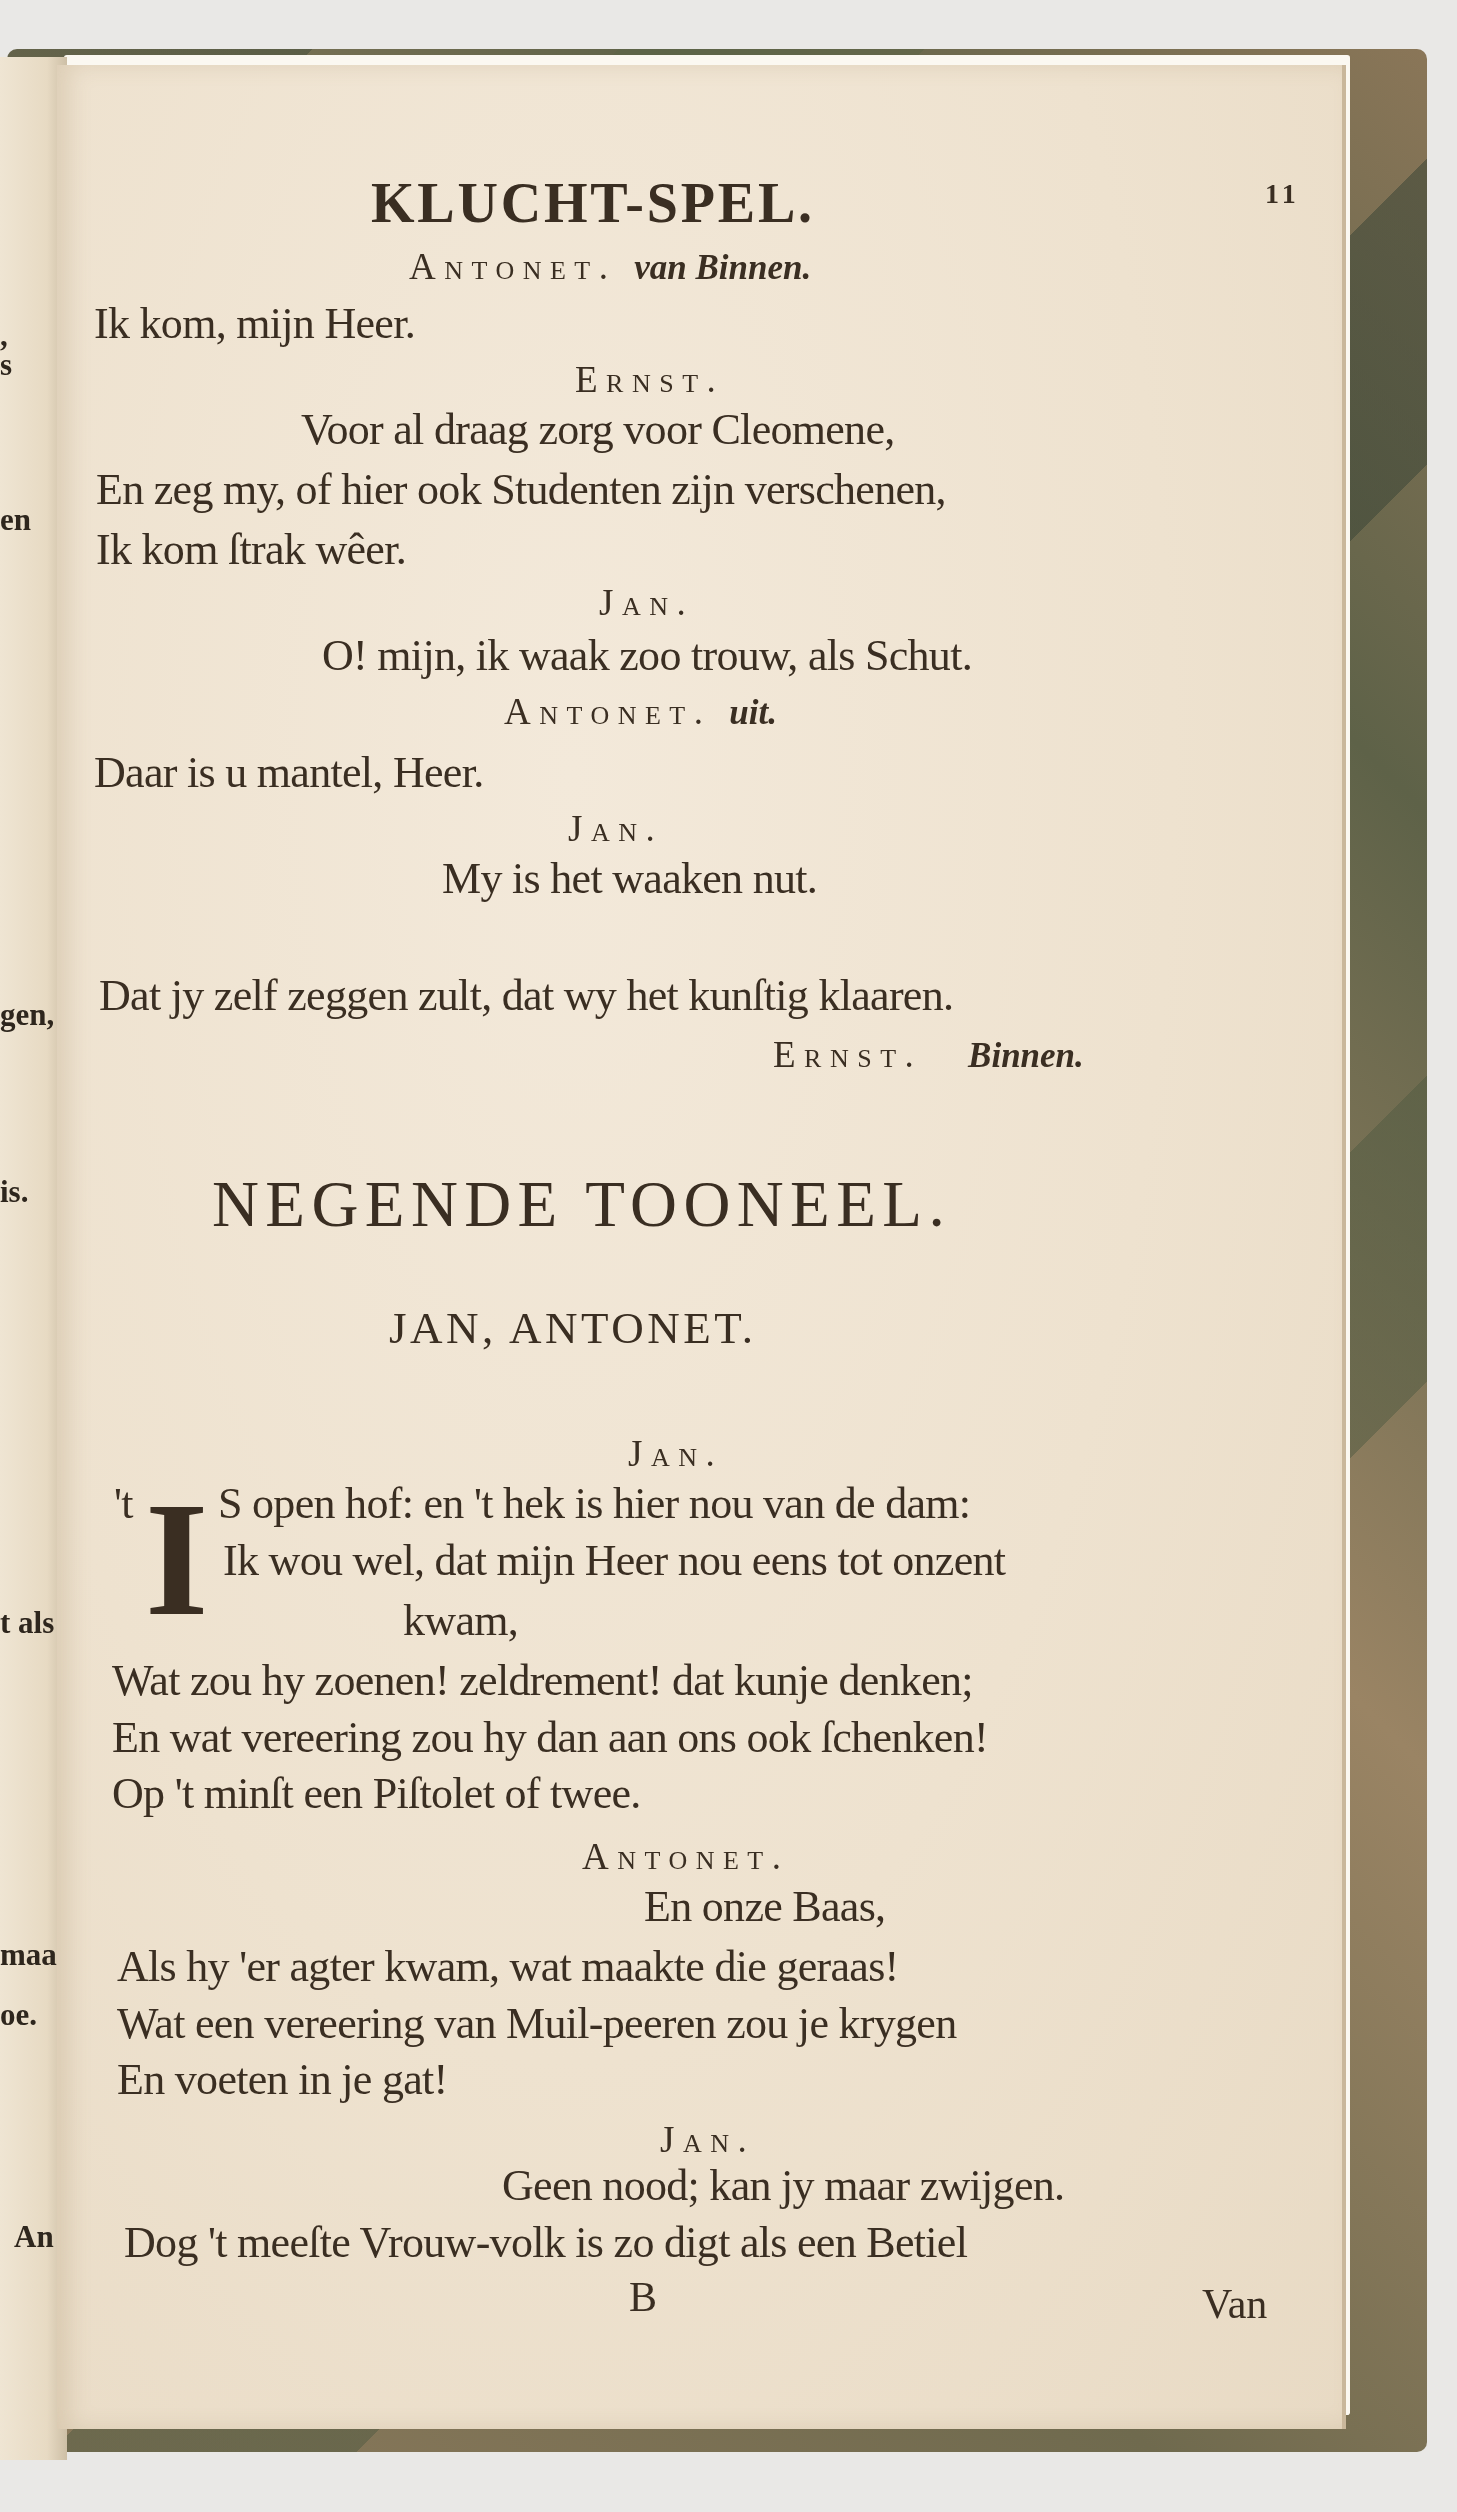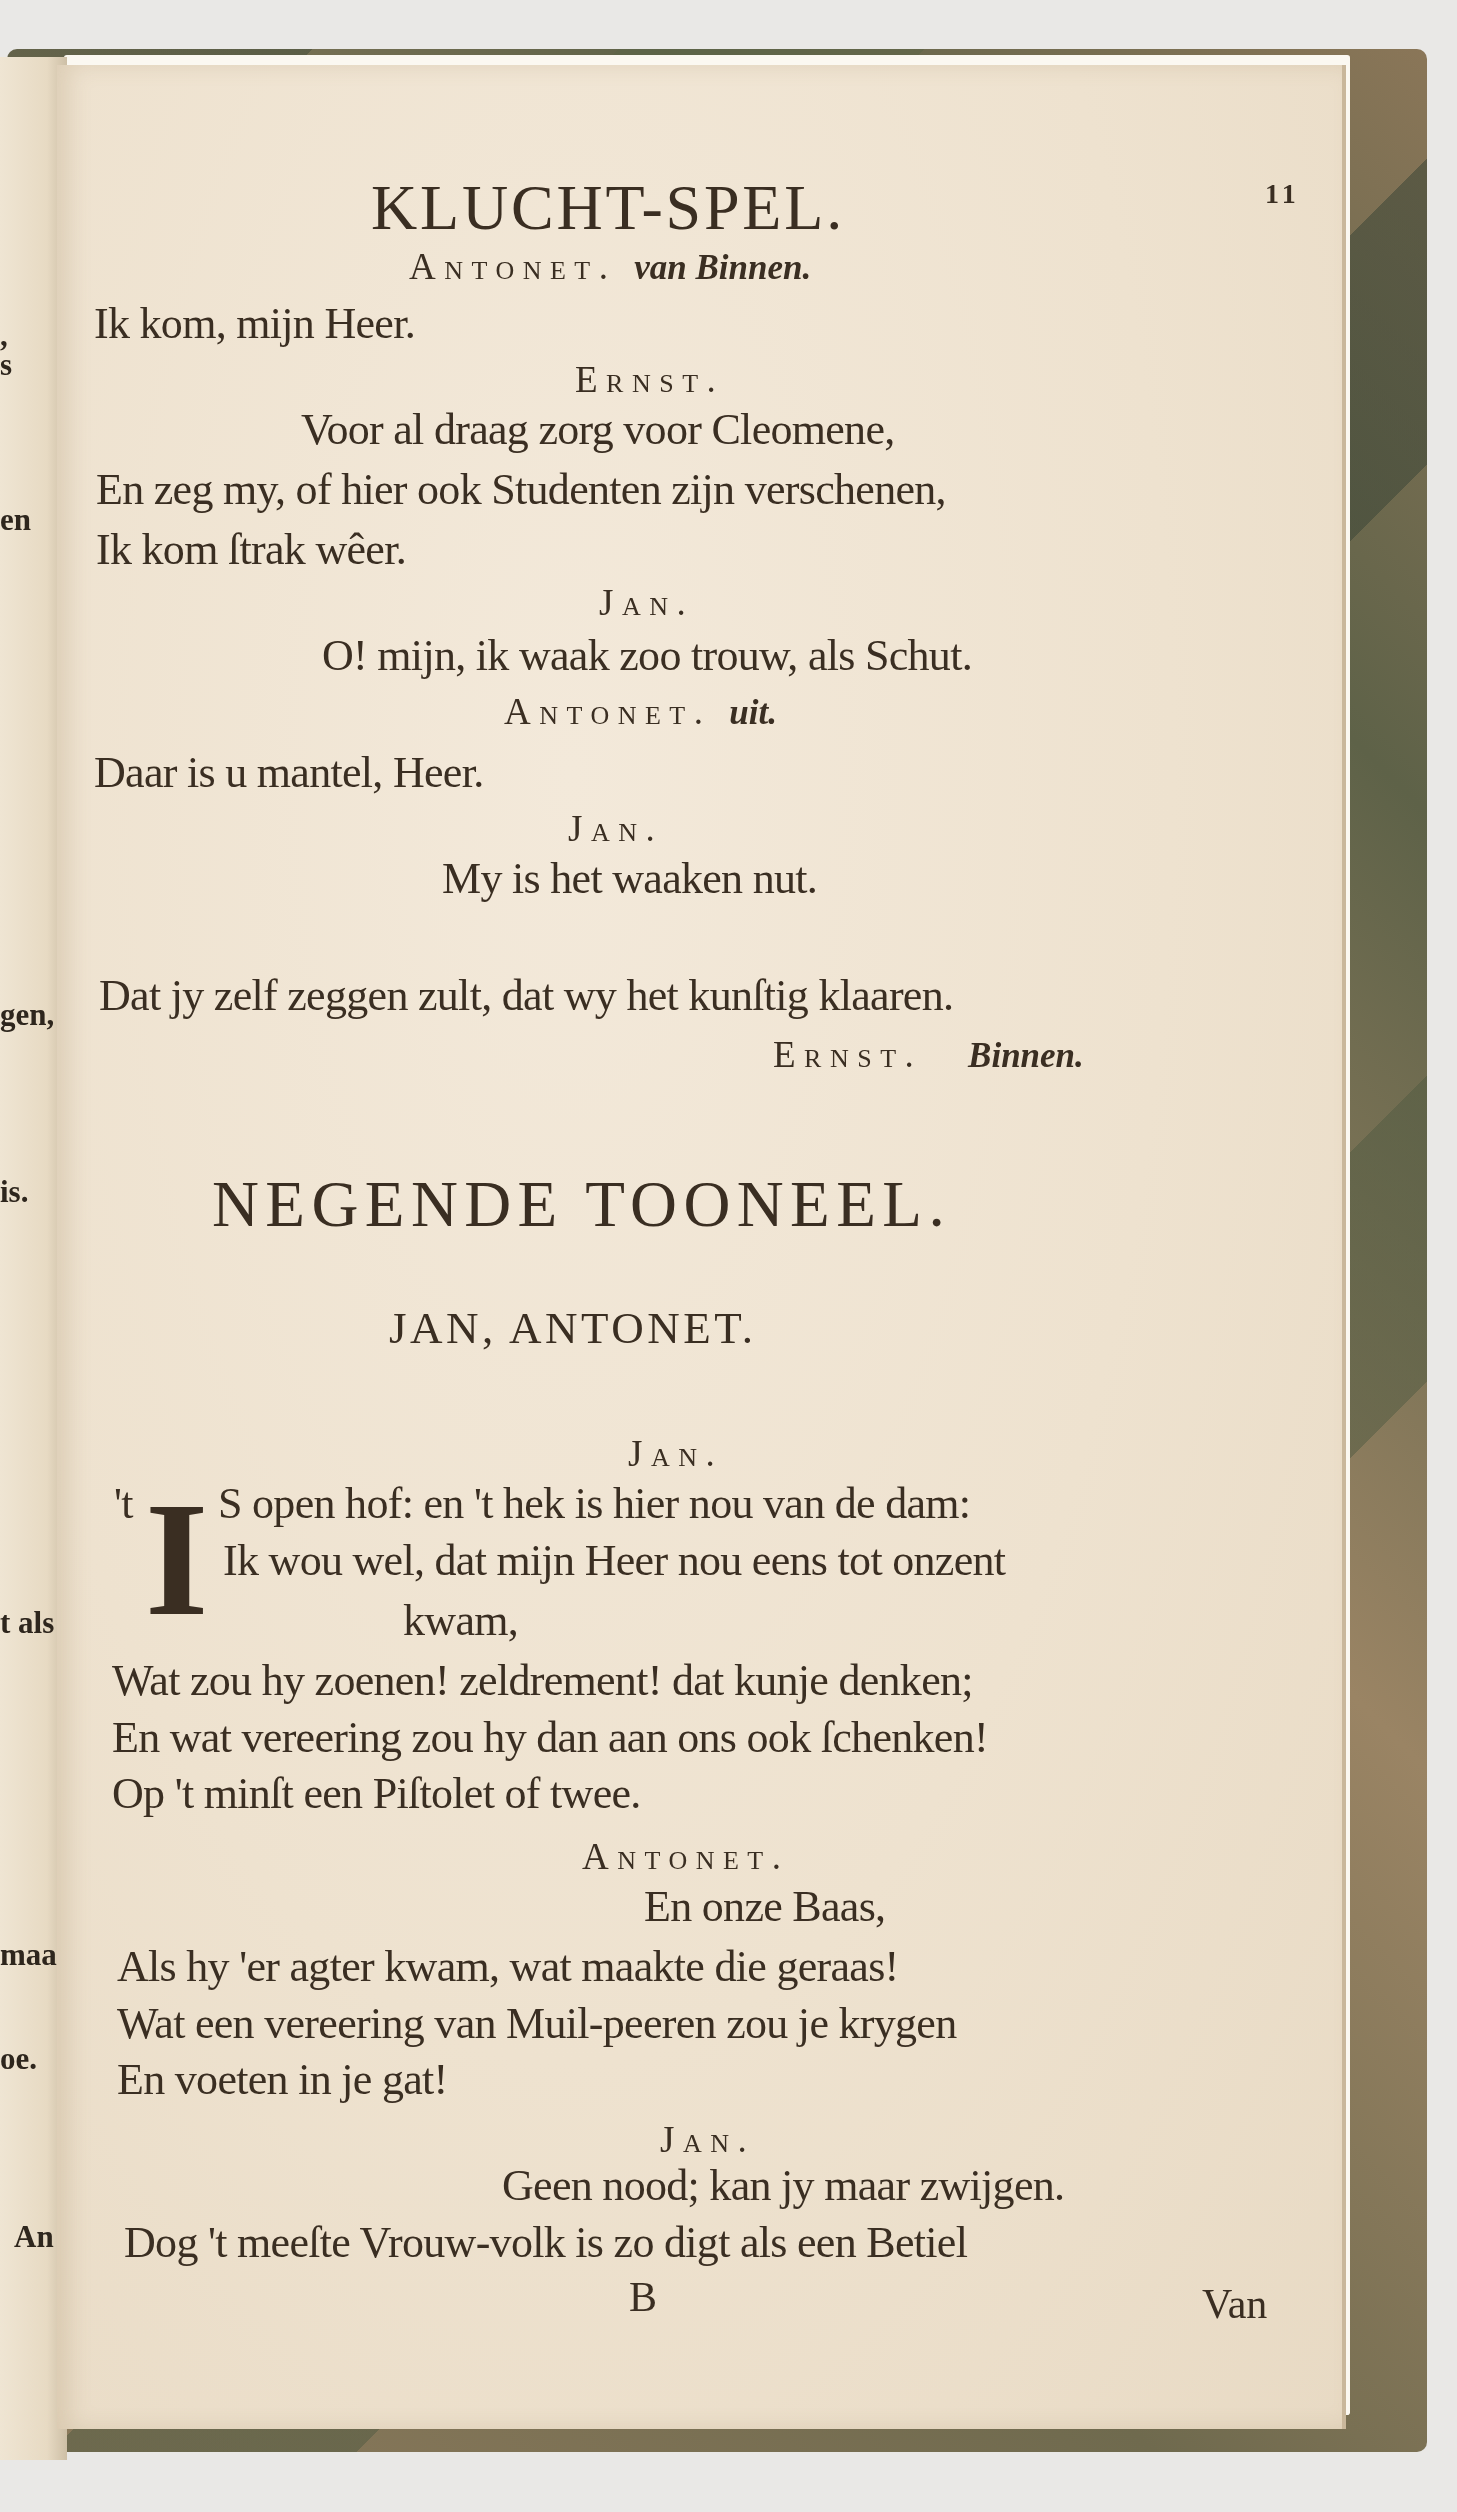--- a/index.html
+++ b/index.html
@@ -33,21 +33,21 @@
   
   .page {
     position:absolute; left:57px; top:65px; width:1285px; height:2364px;
     background:
       radial-gradient(ellipse at 40% 30%, #f3e9da 0%, #eee2cf 55%, #e8dac4 100%);
     border-right:4.2px solid #c9b79b;
     box-shadow: inset 12.7px 0 21px rgba(150,120,80,.18);
   }
   .line { position:absolute; white-space:nowrap; }
   .running-head {
-    font-size:64px; letter-spacing:2.8px; font-weight:normal;
+    font-size:56px; letter-spacing:2.8px; font-weight:bold;
   }
   .page-num { font-size:28px; font-weight:bold; letter-spacing:4.2px;margin-left:46px; }
   .speaker { font-size:37px; letter-spacing:8.5px; font-variant:small-caps;margin-left:16px; }
   .stage { font-style:italic; font-size:35px; letter-spacing:0; font-weight:bold; font-variant:normal; }
   .verse { font-size:44px; letter-spacing:-0.7px; }
   .scene-title { font-size:65px; letter-spacing:6.4px; }
   .scene-chars { font-size:45px; letter-spacing:3.5px; }
   .dropcap {
     position:absolute; font-size:163px; line-height:1; font-weight:bold;
   }
@@ -61,21 +61,21 @@
 <div class="page-edge"></div>
 
 <div class="left-page">
   <span class="left-frag" style="left:0;top:261px;">,</span>
   <span class="left-frag" style="left:0;top:290px;">s</span>
   <span class="left-frag" style="left:0;top:445px;">en</span>
   <span class="left-frag" style="left:0;top:940px;">gen,</span>
   <span class="left-frag" style="left:0;top:1117px;">is.</span>
   <span class="left-frag" style="left:0;top:1548px;">t als</span>
   <span class="left-frag" style="left:0;top:1880px;">maar</span>
-  <span class="left-frag" style="left:0;top:1984px;">oe.</span>
+  <span class="left-frag" style="left:0;top:1940px;">oe.</span>
   <span class="left-frag" style="left:14px;top:2162px;">An</span>
 </div>
 
 <div class="page">
 
   <div class="line running-head" style="left:314px;top:106px;">KLUCHT-SPEL.</div>
   <div class="line page-num" style="left:1162px;top:113px;">11</div>
 
   <div class="line speaker" style="left:336px;top:180px;">
     <span>Antonet.</span>

